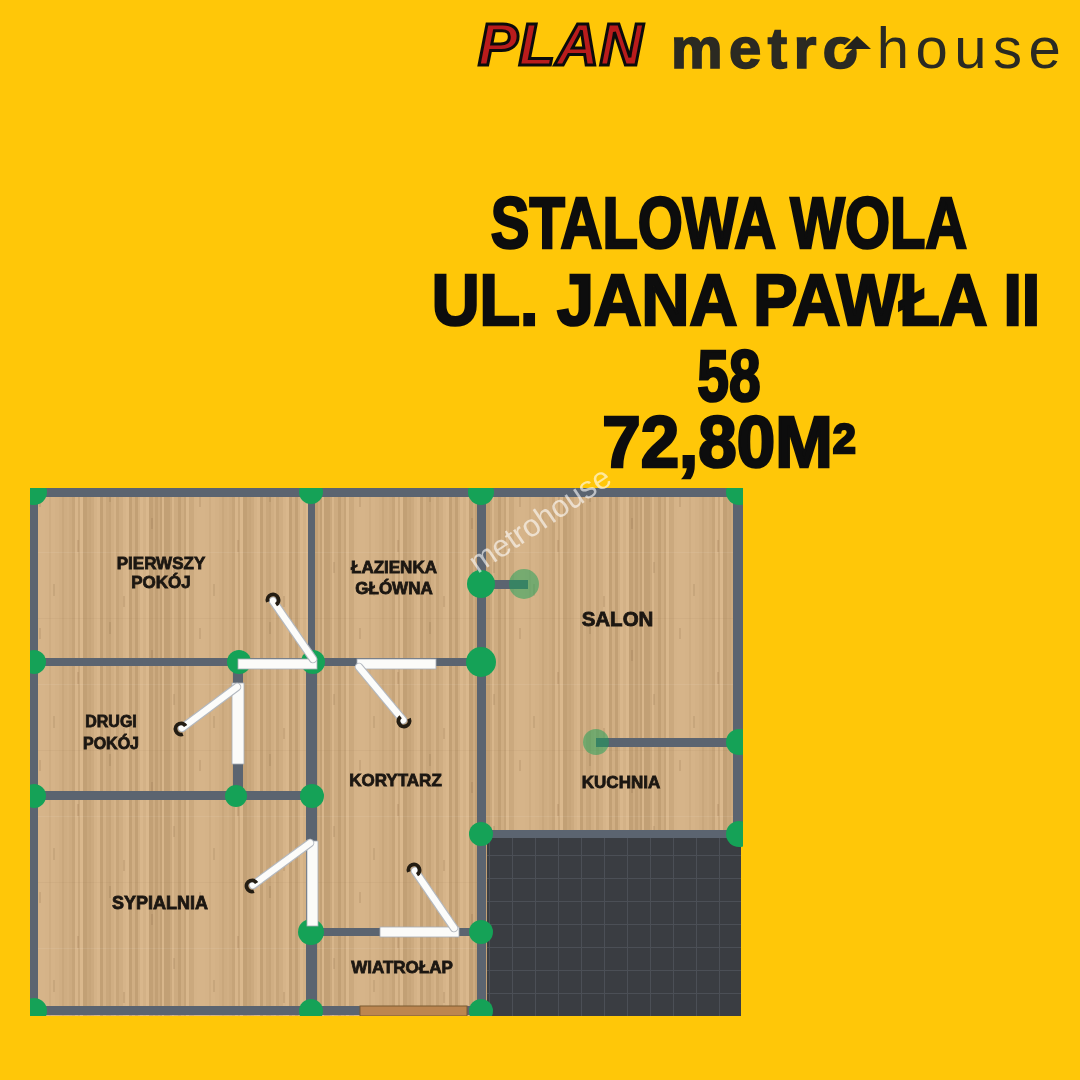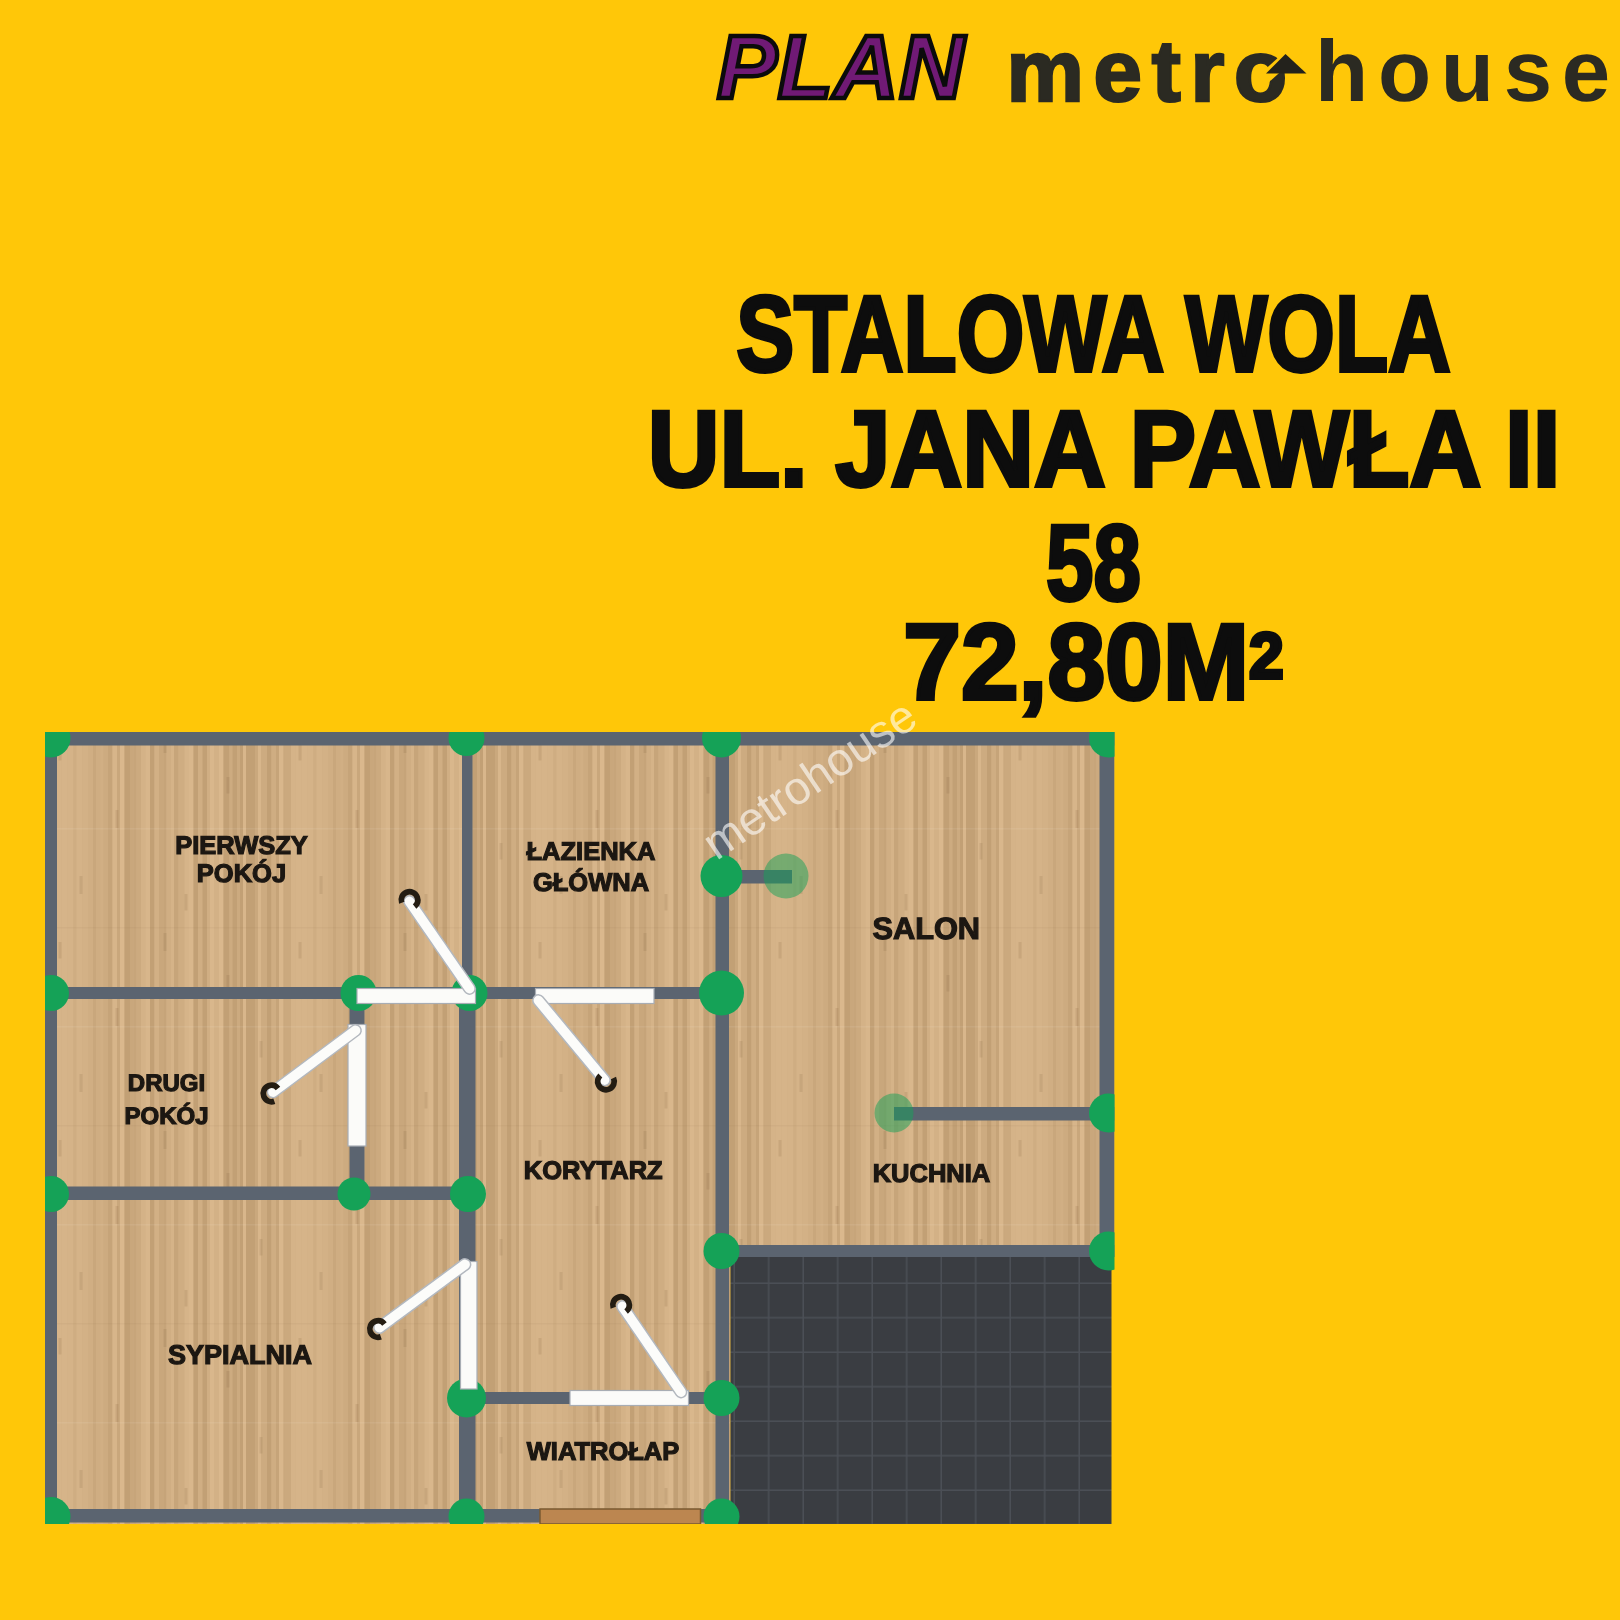--- a/index.html
+++ b/index.html
@@ -1,22 +1,22 @@
 <!DOCTYPE html>
 <html><head><meta charset="utf-8">
 <style>
   html,body{margin:0;padding:0}
   body{width:1080px;height:1080px;background:#ffc708;position:relative;overflow:hidden;
        font-family:"Liberation Sans",sans-serif;}
   .plan-title{position:absolute;left:478px;top:15px;font-size:60px;line-height:1;
-       font-weight:bold;font-style:italic;color:#701a75;-webkit-text-stroke:3px #0b0b0b;
+       font-weight:bold;font-style:italic;color:#b91c1c;-webkit-text-stroke:3px #0b0b0b;
        letter-spacing:0.5px;}
   .logo{position:absolute;left:671px;top:19px;font-size:58px;line-height:1;color:#2b2a22;white-space:nowrap;}
   .logo .m{font-weight:bold;letter-spacing:6.5px;-webkit-text-stroke:1.7px #2b2a22;}
-  .logo .h{font-weight:bold;letter-spacing:6.5px;margin-left:12px;}
+  .logo .h{font-weight:normal;letter-spacing:6.5px;margin-left:12px;}
   .addr{position:absolute;left:378px;top:0;width:702px;text-align:center;color:#0d0d0d;}
   .addr div{font-size:72px;line-height:1;font-weight:bold;-webkit-text-stroke:2.6px #0d0d0d;
        position:absolute;left:0;right:0;}
   .a1{top:187px;transform:scaleX(.805);}
   .a2{top:264px;transform:scaleX(.92);}
   .a3{top:340px;transform:scaleX(.79);}
   .a4{top:406px;transform:scaleX(.96);}
   .sup{font-size:60%;vertical-align:14px;}
   .wm{position:absolute;left:440px;top:502px;width:200px;text-align:center;
       font-size:31px;color:rgba(255,255,255,0.6);transform:rotate(-34deg);transform-origin:center;}

